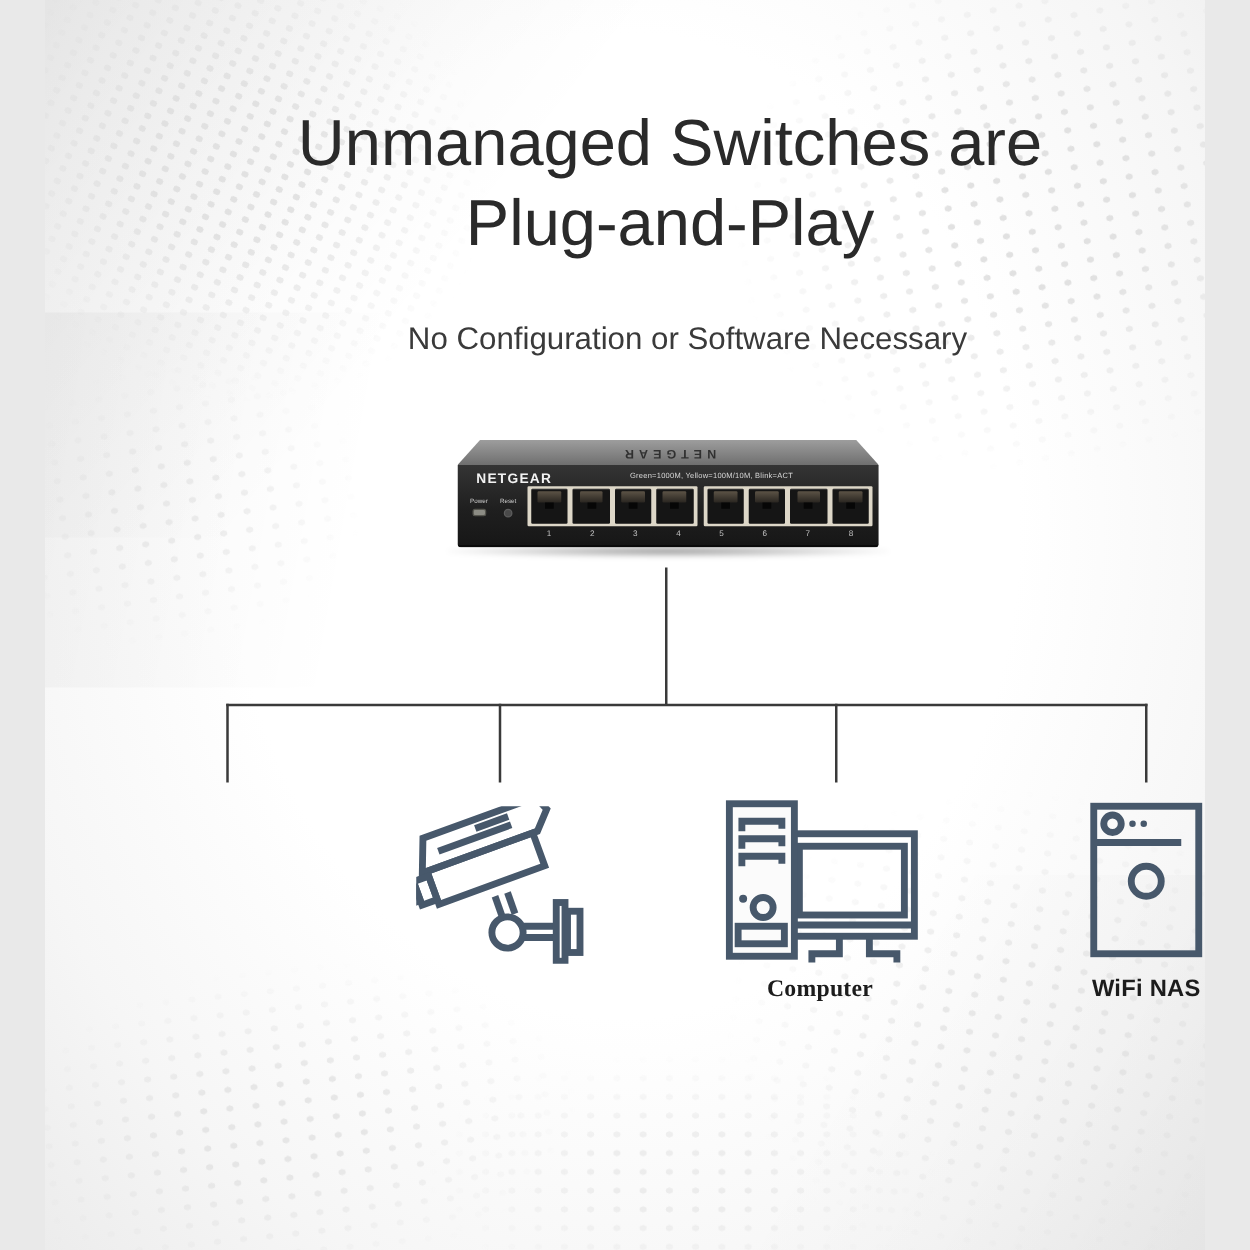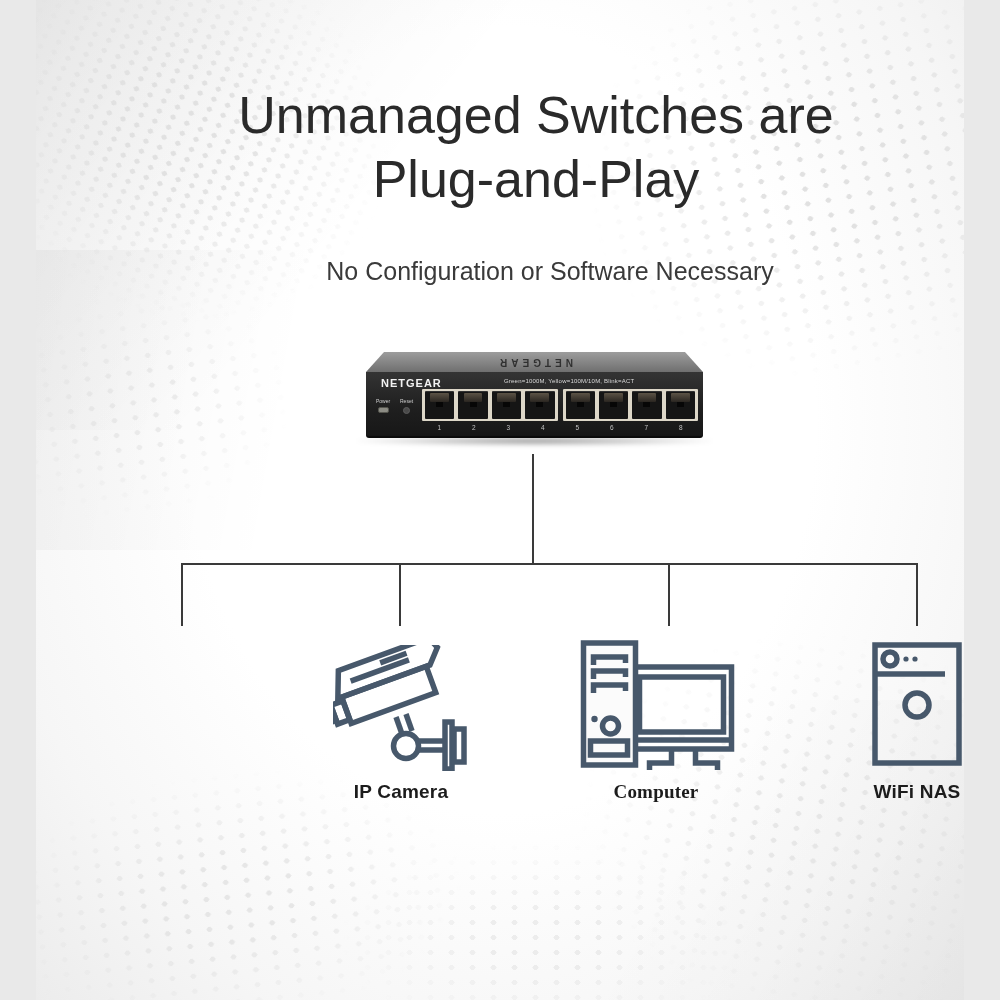--- a/index.html
+++ b/index.html
@@ -207,21 +207,20 @@
           <line x1="63" y1="72" x2="69" y2="89"></line>
           <line x1="73" y1="69" x2="79" y2="86"></line>
           <circle cx="73" cy="101" r="12.5"></circle>
           <line x1="86" y1="96" x2="112" y2="96"></line>
           <line x1="86" y1="105" x2="112" y2="105"></line>
           <rect x="112" y="77" width="7" height="47"></rect>
           <rect x="121" y="84" width="10" height="33"></rect>
         </g>
       </svg>
     </span>
-    <span class="dlabel">IP Camera</span>
   </div>
 
   <div class="device dev-pc">
     <span class="icon">
       <svg width="165" height="140" viewBox="0 0 165 140">
         <g stroke="#47586b" stroke-width="5.5" fill="none" stroke-miterlimit="6">
           <rect x="58" y="30" width="100" height="82"></rect>
           <rect x="66" y="40" width="84" height="55"></rect>
           <line x1="60" y1="103" x2="156" y2="103"></line>
           <polyline points="98,112 98,126 76,126 76,133"></polyline>

